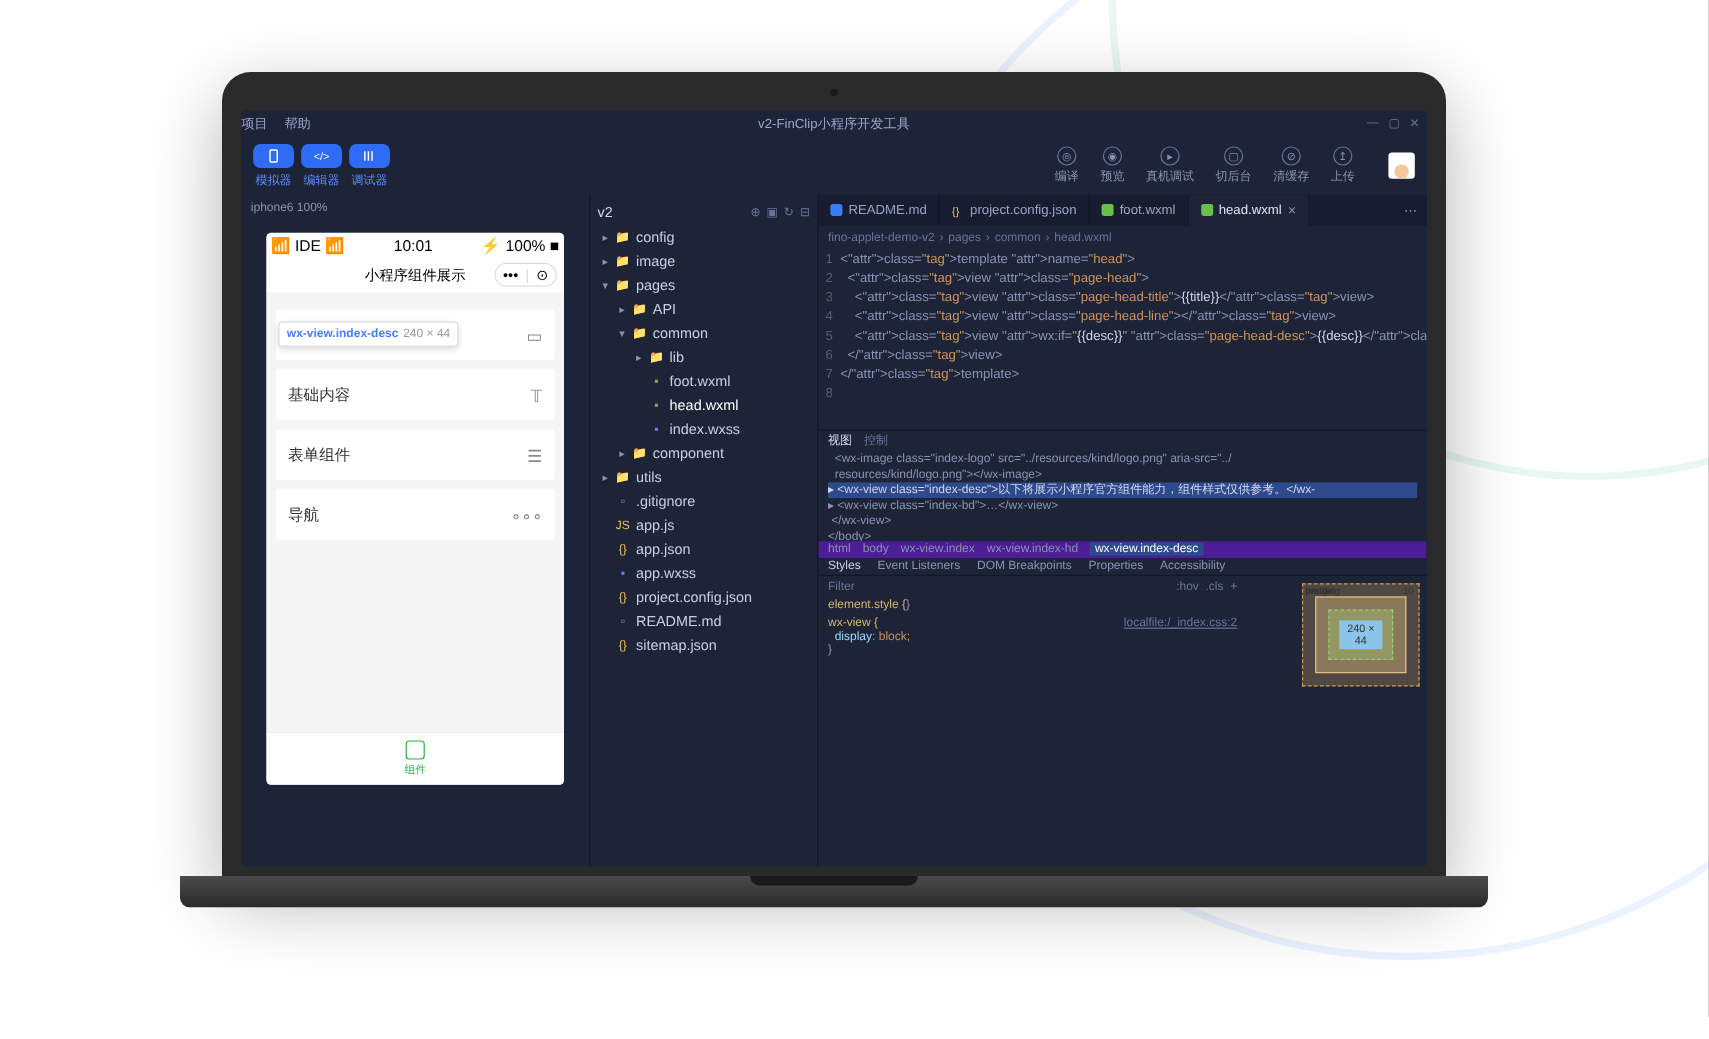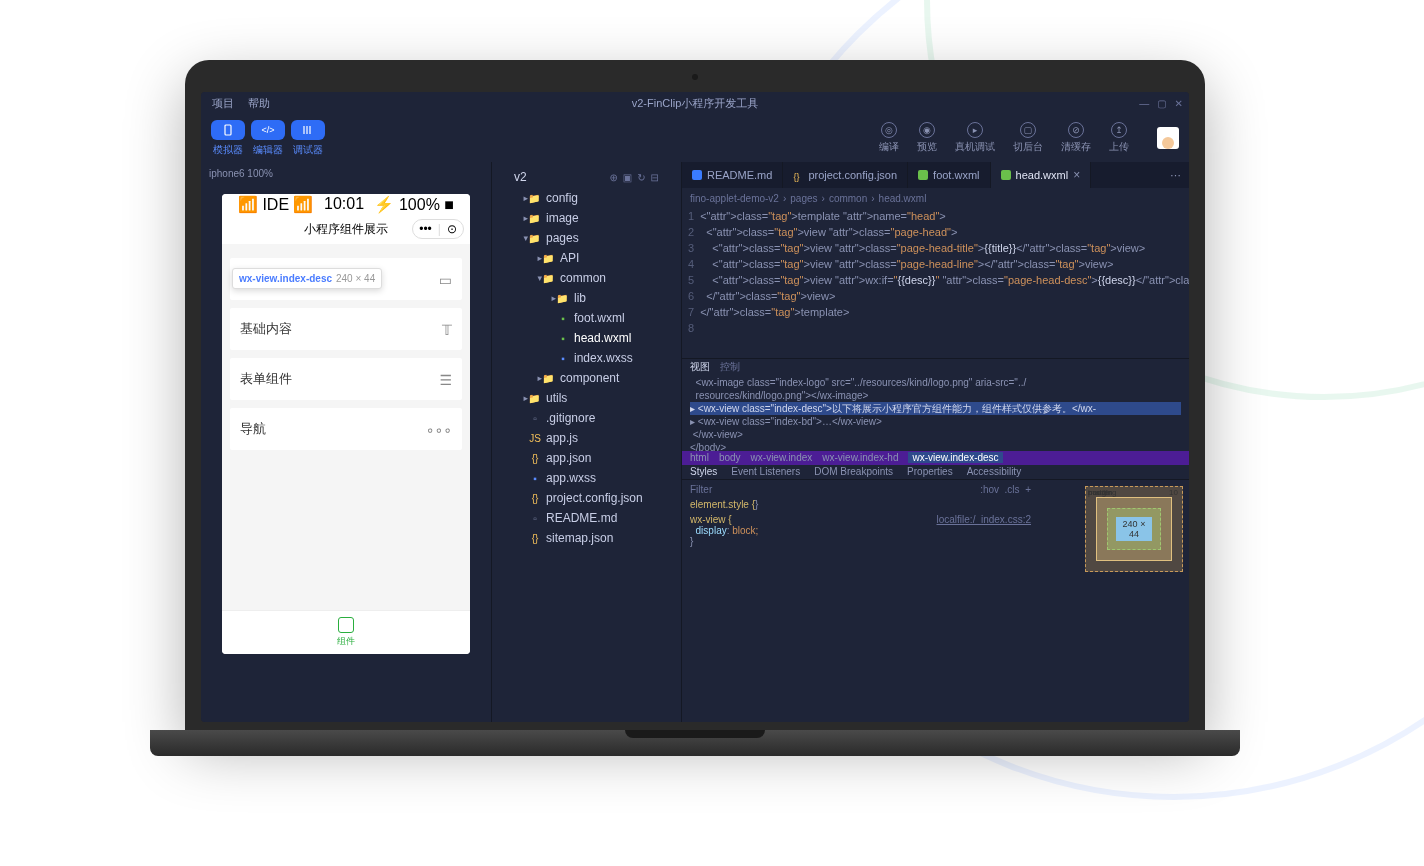--- a/index.html
+++ b/index.html
@@ -11,21 +11,21 @@
 .curve2 { width: 900px; height: 900px; border: 6px solid rgba(100,150,255,0.12); right: -200px; top: -100px; }
 
 .laptop { position: absolute; left: 150px; top: 60px; width: 1090px; height: 720px; z-index: 10; }
 .screen-bezel { width: 1020px; height: 670px; margin: 0 auto; background: #2a2a2a; border-radius: 24px 24px 0 0; padding: 32px 16px 8px 16px; position: relative; box-shadow: 0 20px 60px rgba(0,0,0,0.3); }
 .camera { position: absolute; top: 14px; left: 50%; transform: translateX(-50%); width: 6px; height: 6px; background: #1a1a1a; border-radius: 50%; }
 .screen { width: 100%; height: 100%; background: #1e2438; border-radius: 4px; overflow: hidden; display: flex; flex-direction: column; font-size: 11px; color: #8a92b2; }
 .laptop-base { width: 1090px; height: 26px; background: linear-gradient(180deg,#4a4a4a,#2a2a2a); border-radius: 0 0 8px 8px; position: relative; margin: 0 auto; }
 .laptop-notch { position: absolute; left: 50%; transform: translateX(-50%); top: 0; width: 140px; height: 8px; background: #1a1a1a; border-radius: 0 0 8px 8px; }
 
 
-.menubar { height: 22px; display: flex; align-items: center; padding: 0 11px; background: #1e2438; position: relative; }
+.menubar { height: 22px; display: flex; align-items: center; padding: 0 0; background: #1e2438; position: relative; }
 .menubar .menu-item { margin-right: 14px; font-size: 11px; color: #9aa4c8; cursor: default; }
 .app-title { position: absolute; left: 50%; transform: translateX(-50%); font-size: 11px; color: #9aa4c8; }
 .win-controls { position: absolute; right: 6px; display: flex; gap: 8px; font-size: 10px; color: #6a7299; }
 
 
 .toolbar { height: 48px; display: flex; align-items: center; padding: 0 10px; background: #1e2438; }
 .tb-left { display: flex; gap: 6px; }
 .tb-pill { display: flex; flex-direction: column; align-items: center; }
 .pill-btn { width: 34px; height: 20px; background: #2e6cf6; border-radius: 6px; display:flex; align-items:center; justify-content:center; }
 .pill-btn svg { width:12px; height:12px; fill:#fff; stroke:#fff; }
@@ -37,36 +37,36 @@
 .avatar { width: 22px; height: 22px; background: #fff; border-radius: 3px; margin-left: 10px; display:flex; align-items:flex-end; justify-content:center; overflow:hidden; }
 .avatar::before { content:''; width:12px; height:12px; background:#f4c89a; border-radius:50%; }
 
 
 .main { flex: 1; display: flex; overflow: hidden; }
 
 
 .sim-pane { width: 290px; background: #1e2438; display: flex; flex-direction: column; }
 .sim-header { height: 22px; padding: 0 8px; font-size: 10px; color: #8a92b2; display:flex; align-items:center; }
 .phone-frame { margin: 10px auto 0; width: 248px; height: 460px; background: #f5f5f5; border-radius: 4px; overflow: hidden; display:flex; flex-direction:column; }
-.status-bar { height: 20px; background:#fff; display:flex; align-items:center; justify-content:space-between; padding:0 16px; font-size:16px; color:#000; }
+.status-bar { height: 20px; background:#fff; display:flex; align-items:center; justify-content:space-between; padding:0 4px; font-size:13px; color:#000; }
 .nav-bar { height: 30px; background:#fff; display:flex; align-items:center; justify-content:center; font-size:12px; color:#000; position:relative; font-weight:500; }
 .nav-capsule { position:absolute; right:6px; display:flex; align-items:center; gap:6px; border:1px solid #ddd; border-radius:12px; padding:2px 6px; }
 .phone-body { flex:1; background:#f5f5f5; padding:6px 8px; position:relative; }
 .inspect-tip { position:absolute; top:24px; left:10px; background:#fff; border:1px solid #ddd; border-radius:3px; padding:4px 6px; font-size:10px; box-shadow:0 2px 6px rgba(0,0,0,0.15); z-index:5; }
 .inspect-tip b { color:#4a7cff; font-weight:600; }
 .inspect-tip .dims { color:#999; margin-left:4px; }
 .desc-block { margin-top:52px; background:#5a8cff; color:#fff; font-size:10px; padding:10px 14px; text-align:center; border-radius:2px; }
 .list-item { background:#fff; margin-top:8px; padding:12px 10px; display:flex; align-items:flex-end; justify-content:space-between; font-size:13px; color:#333; border-radius:2px; }
 .tab-bar { height:44px; background:#fff; display:flex; border-top:1px solid #eee; }
 .tab-item { flex:1; display:flex; flex-direction:column; align-items:center; justify-content:center; font-size:9px; color:#999; }
 .tab-item.active { color:#2aae3e; }
 .tab-icn { width:16px; height:16px; border:1.5px solid currentColor; border-radius:3px; margin-bottom:2px; }
 
 
-.tree-pane { width: 190px; background: #1e2438; border-left: 1px solid #141824; padding: 4px 16px; overflow:hidden;text-align:right; }
+.tree-pane { width: 190px; background: #1e2438; border-left: 1px solid #141824; padding: 4px 0; overflow:hidden; }
 .tree-head { height:22px; display:flex; align-items:center; padding:0 6px; justify-content:space-between; }
 .tree-head .th-title { color:#d0d6ec; font-size:12px; font-weight:500; }
 .tree-head .th-actions { display:flex; gap:5px; font-size:10px; color:#6a7299; }
 .tree-item { display:flex; align-items:center; padding:3px 4px; font-size:12px; color:#c8cee6; cursor:default; white-space:nowrap; }
 .tree-item .caret { width:10px; font-size:9px; color:#8a92b2; }
 .tree-item .ficon { width:14px; height:12px; margin-right:4px; display:flex; align-items:center; justify-content:center; font-size:10px; }
 .folder { color:#5a8cff; }
 .tree-item.d1 { padding-left:10px; }
 .tree-item.d2 { padding-left:24px; }
 .tree-item.d3 { padding-left:38px; }

